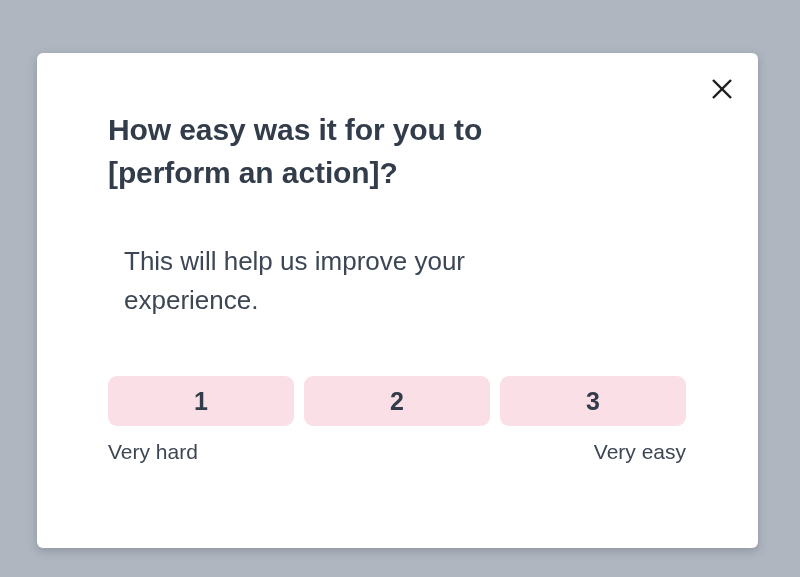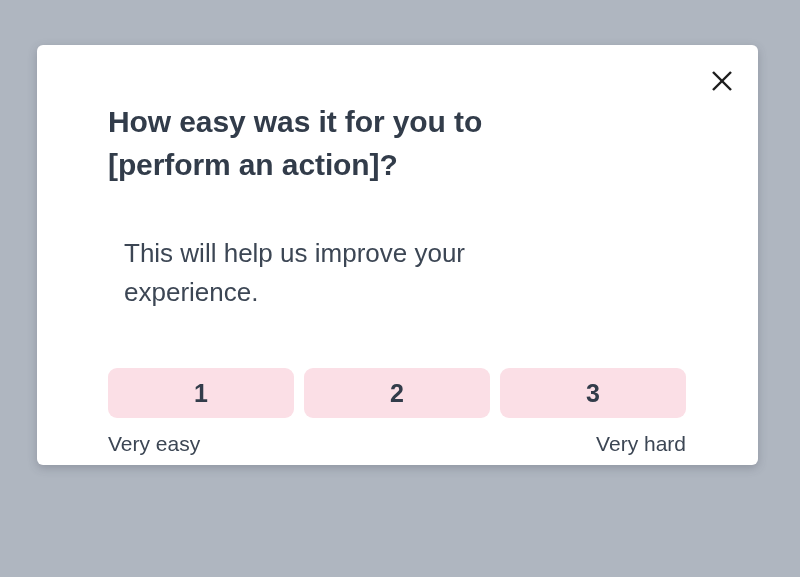--- a/index.html
+++ b/index.html
@@ -16,23 +16,23 @@
 
   .backdrop {
     position: absolute;
     inset: 0;
     background: #afb6c0;
   }
 
   .modal-card {
     position: absolute;
     left: 37px;
-    top: 45px;
+    top: 53px;
     width: 721px;
-    height: 420px;
+    height: 495px;
     background: #ffffff;
     border-radius: 6px;
     box-shadow: 0 3px 10px rgba(60, 66, 78, 0.28);
     box-sizing: border-box;
   }
 
   .close-button {
     position: absolute;
     right: 16px;
     top: 16px;
@@ -133,18 +133,18 @@
 
     <p class="modal-subtitle">This will help us improve your experience.</p>
 
     <div class="rating-row">
       <button class="rating-button">1</button>
       <button class="rating-button">2</button>
       <button class="rating-button">3</button>
     </div>
 
     <div class="scale-labels">
+      <span>Very hard</span>
       <span>Very easy</span>
-      <span>Very hard</span>
     </div>
 
   </div>
 </div>
 
 </body></html>

